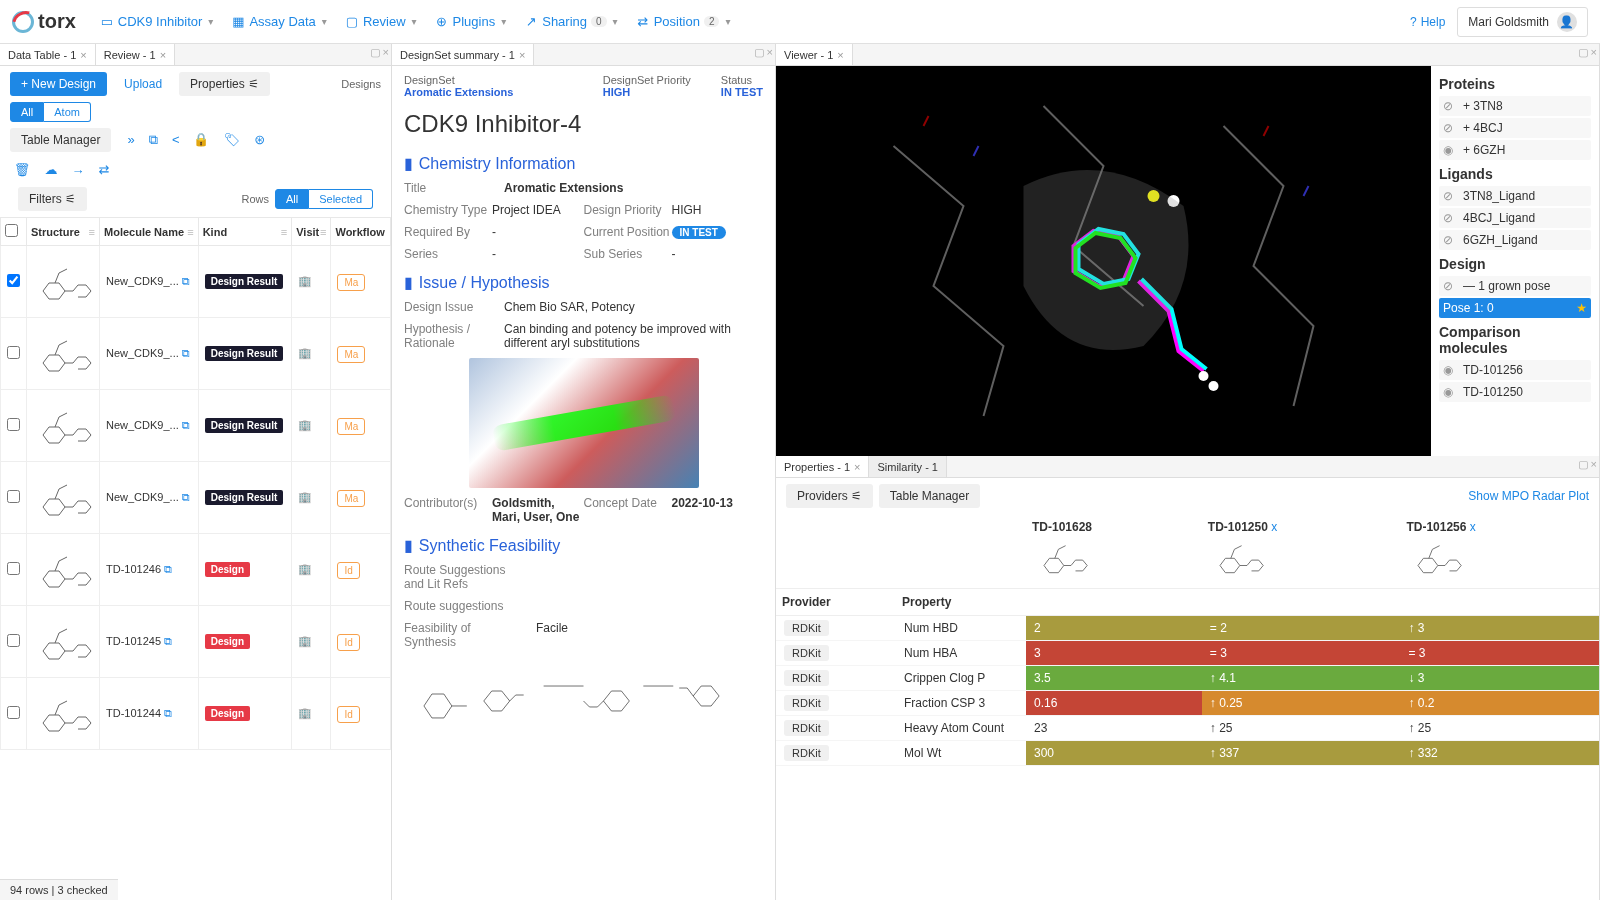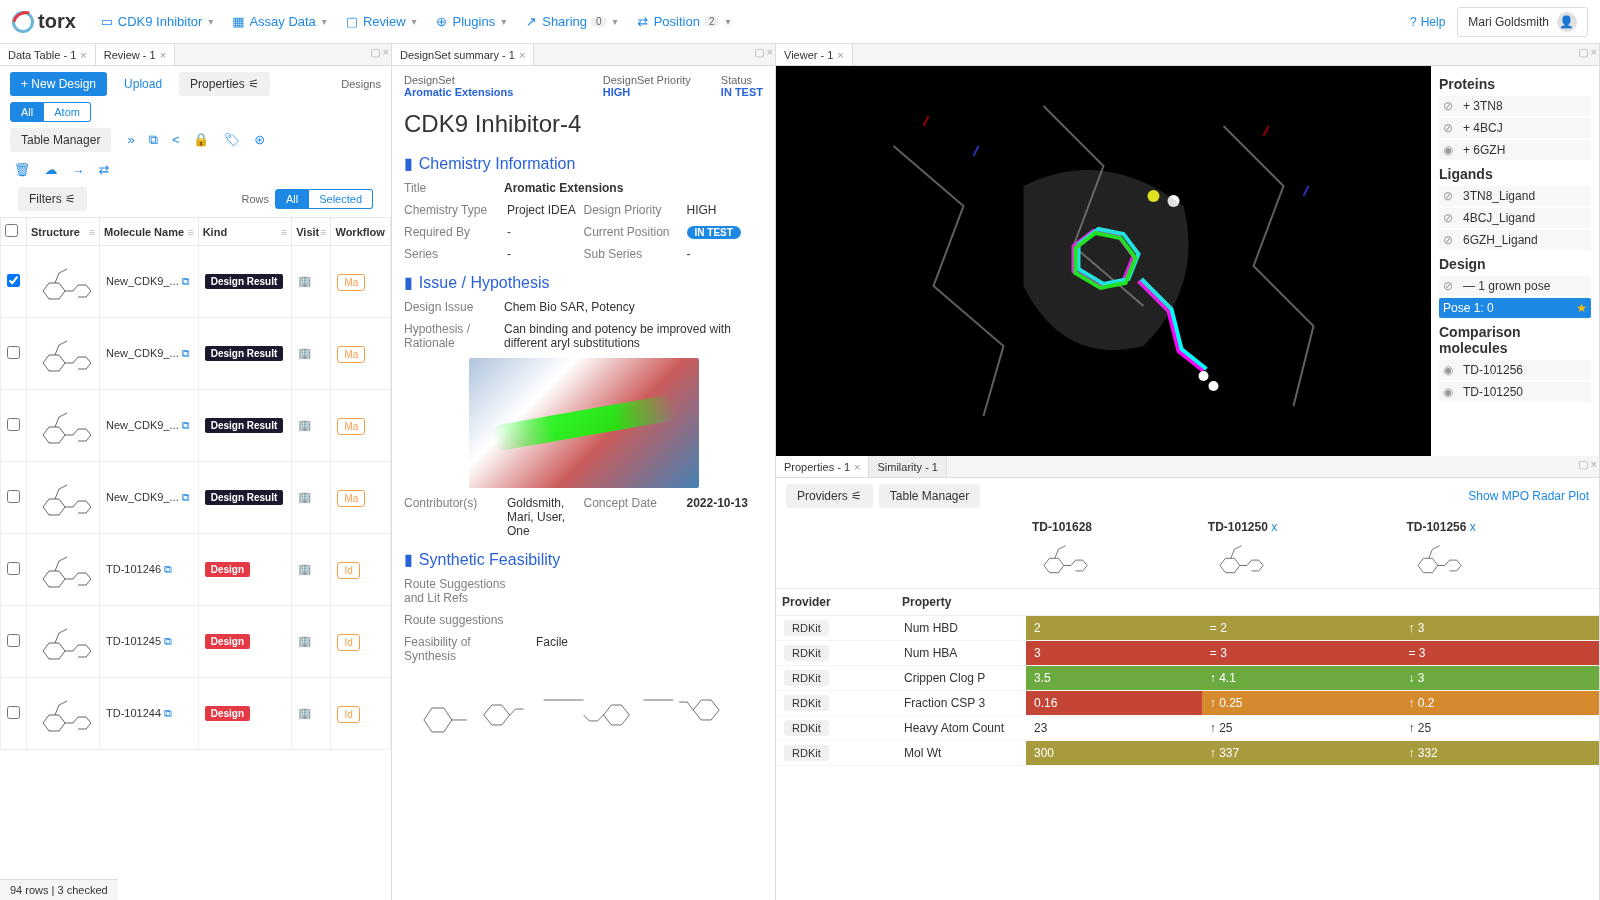--- a/index.html
+++ b/index.html
@@ -62,21 +62,21 @@
 .detail-header { padding: 8px 12px; display: flex; gap: 30px; font-size: 11px; }
 .detail-header .lbl { color: #666; }
 .detail-header .val { color: #2962d9; font-weight: 600; }
 .detail-title { font-size: 24px; font-weight: 400; padding: 4px 12px 8px; }
 .section-h { display: flex; align-items: center; gap: 6px; color: #2962d9; font-size: 16px; padding: 8px 12px 4px; font-weight: 500; }
 .section-h .bm { color: #2962d9; }
 .field-row { display: flex; padding: 4px 12px; font-size: 12px; gap: 12px; }
 .field-row .fl { width: 88px; color: #808080; }
 .field-row .fv { flex: 1; color: #333; }
 .field-row.two { gap: 0; }
-.field-row.two > div { flex: 1; display: flex; gap: 15px; }
+.field-row.two > div { flex: 1; display: flex; }
 .intest-badge { background: #1e88e5; color: #fff; padding: 1px 8px; border-radius: 10px; font-size: 10px; font-weight: 600; }
 .binding-img { margin: 4px auto; width: 230px; height: 130px; background: linear-gradient(135deg,#b0c4de 0%,#fff 30%,#cd5c5c 60%,#4682b4 100%); border-radius: 2px; position: relative; display: block; overflow: hidden; }
 .binding-img::after { content: ''; position: absolute; top: 40%; left: 10%; width: 80%; height: 20%; background: linear-gradient(90deg, transparent, #0f0, #0f0, transparent); transform: rotate(-10deg); opacity: 0.8; border-radius: 10px; }
 .route-img { margin: 8px 12px; height: 70px; display: flex; align-items: center; justify-content: space-around; }
 .route-img svg { width: 100%; height: 60px; }
 
 .viewer-3d { height: 390px; background: #000; position: relative; overflow: hidden; }
 .viewer-side { position: absolute; right: 0; top: 0; width: 168px; background: #fff; height: 100%; padding: 4px 8px; overflow-y: auto; }
 .viewer-side h4 { font-size: 14px; font-weight: 600; margin: 6px 0 4px; }
 .viewer-item { display: flex; align-items: center; gap: 6px; padding: 3px 4px; font-size: 12px; background: #f7f7f7; margin-bottom: 2px; border-radius: 2px; }
@@ -402,21 +402,21 @@
           <div class="fv">Chem Bio SAR, Potency</div>
         </div>
       <div class="field-row">
           <div class="fl">Hypothesis / Rationale</div>
           <div class="fv">Can binding and potency be improved with different aryl substitutions</div>
         </div>
       <div class="binding-img"></div>
       <div class="field-row two">
         <div>
             <div class="fl">Contributor(s)</div>
-            <div class="fv" style="font-weight:400">Goldsmith, Mari,  User, One</div>
+            <div class="fv" style="font-weight:700">Goldsmith, Mari,  User, One</div>
           </div>
         <div>
             <div class="fl">Concept Date</div>
             <div class="fv" style="font-weight:600">2022-10-13</div>
           </div>
       </div>
       <div class="section-h">
           <span class="bm">▮</span>
           <span>Synthetic Feasibility</span>
         </div>

